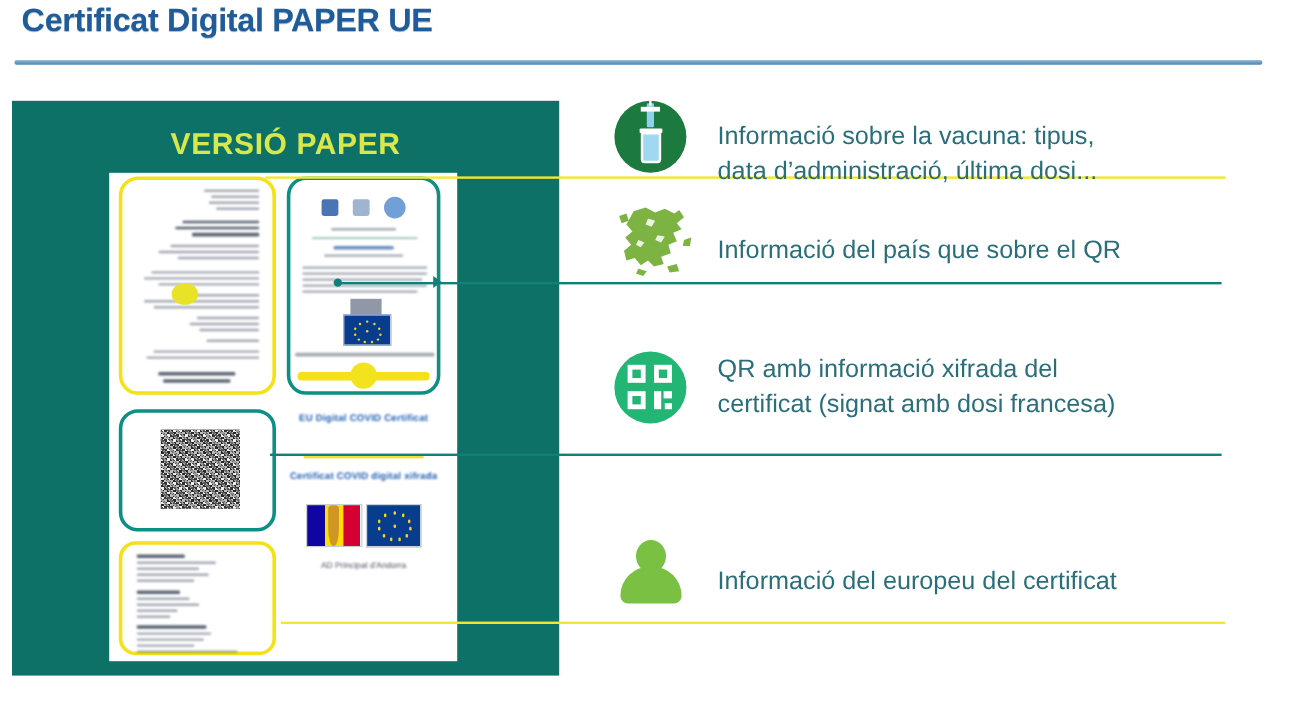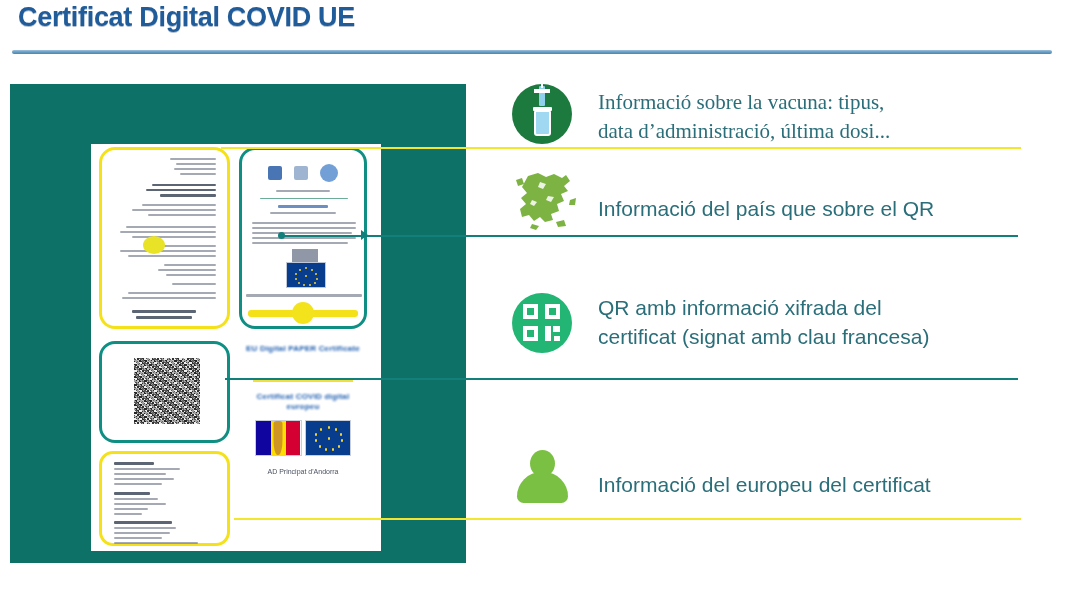--- a/index.html
+++ b/index.html
@@ -403,24 +403,25 @@
     background: #7ac143;
     border-radius: 26px 26px 7px 7px;
   }
 
   
   #icon-europe svg { display: block; }
 </style>
 </head>
 <body>
 
-<div id="slide-title">Certificat Digital COVID UE</div>
+<div id="slide-title">Certificat Digital PAPER UE</div>
 <div id="title-rule"></div>
 
 <div id="paper-panel">
+  <div id="paper-panel-title">VERSIÓ PAPER</div>
 
   <div id="certificate-sheet">
 
     <div id="letter-block">
       <div class="bl" style="left:68px;top:8px;width:46px;height:2px;"></div>
       <div class="bl" style="left:74px;top:13px;width:40px;height:2px;"></div>
       <div class="bl" style="left:72px;top:18px;width:42px;height:2px;"></div>
       <div class="bl" style="left:78px;top:23px;width:36px;height:2px;"></div>
       <div class="bl dark" style="left:50px;top:34px;width:64px;height:2px;"></div>
       <div class="bl dark" style="left:44px;top:39px;width:70px;height:2px;"></div>
@@ -497,24 +498,24 @@
       <div class="bl" style="top:59px;width:28px;height:2px;"></div>
       <div class="bl dark" style="top:67px;width:58px;height:3px;"></div>
       <div class="bl" style="top:73px;width:62px;height:2px;"></div>
       <div class="bl" style="top:78px;width:56px;height:2px;"></div>
       <div class="bl" style="top:83px;width:48px;height:2px;"></div>
       <div class="bl" style="top:88px;width:84px;height:2px;"></div>
     </div>
 
     <div id="eu-brand-block">
       <div class="brand-line" id="brand-en">EU Digital
-PAPER Certificate</div>
+COVID Certificat</div>
       <div id="brand-divider"></div>
       <div class="brand-line" id="brand-ca">Certificat COVID
-digital europeu</div>
+digital xifrada</div>
       <div id="flags-row">
         <div id="flag-andorra">
           <span class="ad-blue"></span>
           <span class="ad-yellow">
               <span class="ad-arms"></span>
             </span>
           <span class="ad-red"></span>
         </div>
         <div id="flag-eu">
           <div class="star-ring">
@@ -546,21 +547,21 @@
 <div class="connector teal" style="left:225px;top:378px;width:793px;"></div>
 <div class="connector yellow" style="left:234px;top:518px;width:787px;"></div>
 
 <div class="info-item" id="item-vaccine" style="top:84px;">
   <div class="info-icon" id="icon-vaccine">
     <div class="circle-icon">
       <div class="vial"></div>
       <div class="syringe"></div>
     </div>
   </div>
-  <div class="info-text" style="top:4px;font-family:Liberation Serif, serif;">Informació sobre la vacuna: tipus,
+  <div class="info-text" style="top:15px;">Informació sobre la vacuna: tipus,
 data d’administració, última dosi...</div>
 </div>
 
 <div class="info-item" id="item-europe" style="top:170px;">
   <div class="info-icon" id="icon-europe">
     <svg width="66" height="62" viewBox="0 0 66 62" aria-hidden="true">
       <g fill="#7cb342">
         <path d="M16 6 L26 3 L34 7 L42 4 L50 8 L54 5 L58 11 L52 16 L56 21 L49 24 L52 31 L45 34 L47 41 L39 44 L41 50 L33 52 L28 47 L22 51 L17 45 L10 47 L8 39 L14 34 L9 28 L15 23 L10 17 Z"></path>
         <path d="M4 10 L10 8 L12 14 L6 16 Z"></path>
         <path d="M20 54 L27 56 L24 60 L18 58 Z"></path>
@@ -585,21 +586,21 @@
       <span class="qr-cell" style="left:33px;top:11px;width:15px;height:15px;"></span>
       <span class="qr-cell" style="left:37px;top:15px;width:7px;height:7px;background:#22b573;"></span>
       <span class="qr-cell" style="left:11px;top:33px;width:15px;height:15px;"></span>
       <span class="qr-cell" style="left:15px;top:37px;width:7px;height:7px;background:#22b573;"></span>
       <span class="qr-cell" style="left:33px;top:33px;width:6px;height:15px;"></span>
       <span class="qr-cell" style="left:41px;top:33px;width:7px;height:6px;"></span>
       <span class="qr-cell" style="left:42px;top:43px;width:6px;height:5px;"></span>
     </div>
   </div>
   <div class="info-text" style="top:0;">QR amb informació xifrada del
-certificat (signat amb clau francesa)</div>
+certificat (signat amb dosi francesa)</div>
 </div>
 
 <div class="info-item" id="item-person" style="top:448px;">
   <div class="info-icon" id="icon-person">
     <div class="circle-icon" style="background:transparent;">
       <div class="person-head"></div>
       <div class="person-body"></div>
     </div>
   </div>
   <div class="info-text" style="top:22px;">Informació del europeu del certificat</div>

